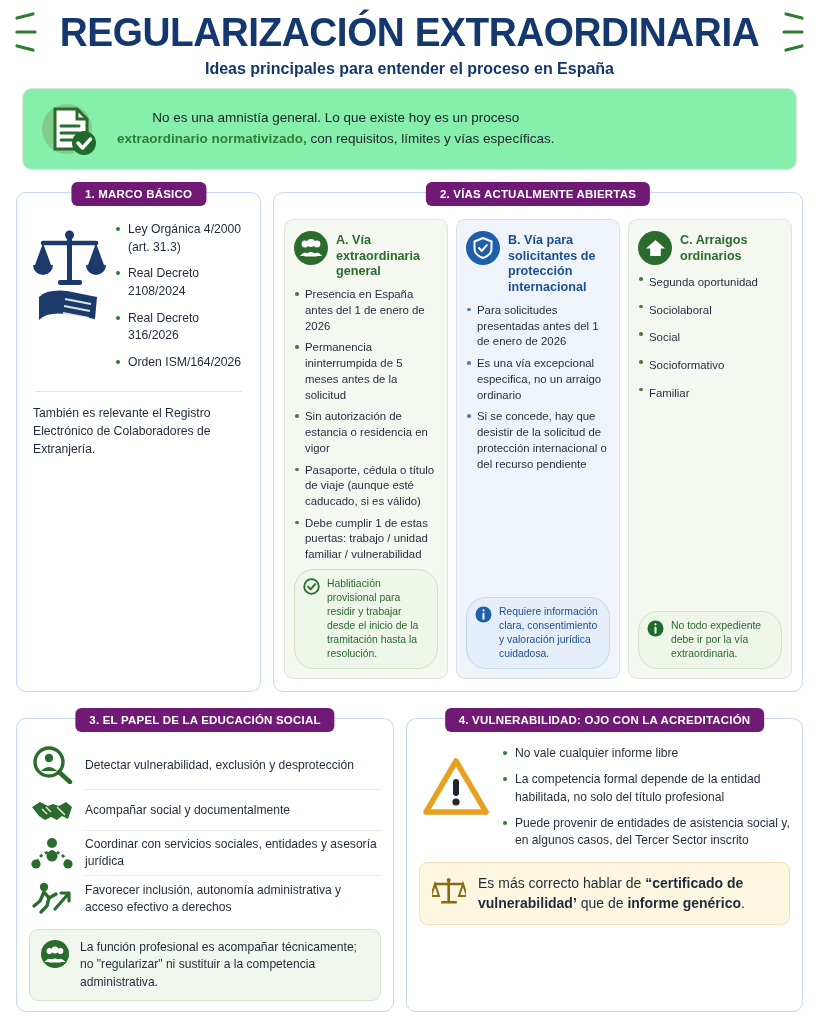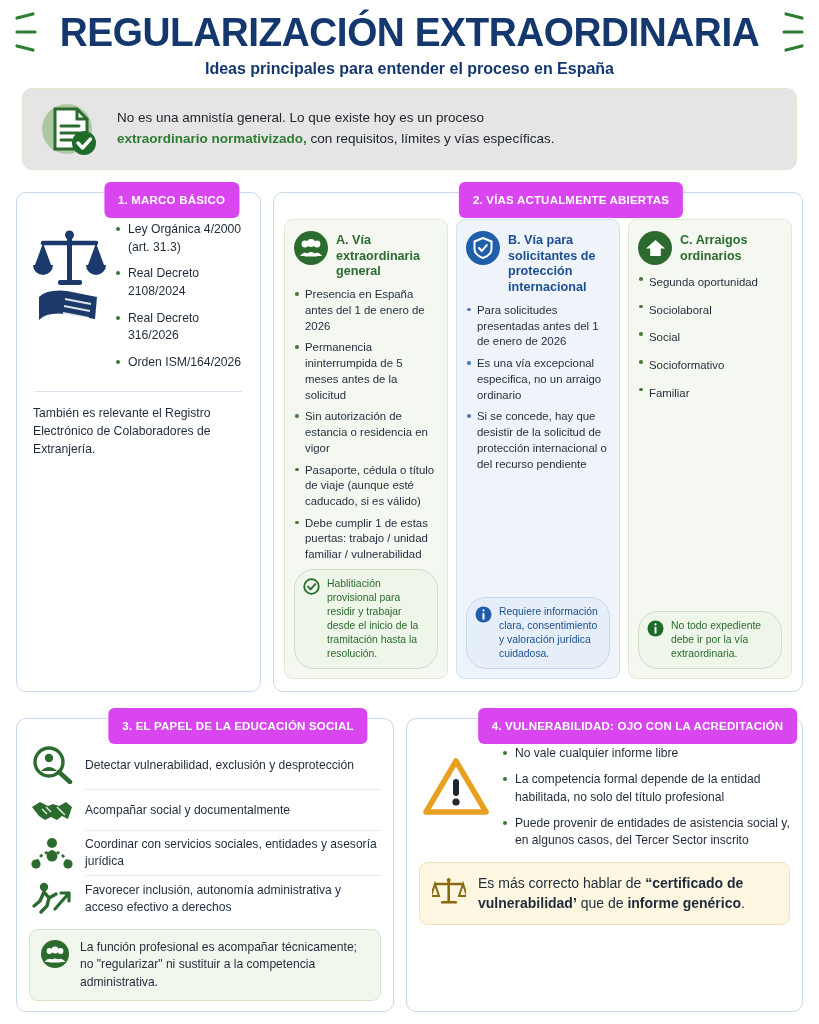--- a/index.html
+++ b/index.html
@@ -26,37 +26,38 @@
     color:#14386e; line-height:1.0; white-space:nowrap;
     transform:scaleX(0.97);
   }
   .spark{ width:26px; height:44px; flex:0 0 26px; }
   .hero-sub{
     margin-top:6px; font-size:16px; font-weight:bold; color:#14386e;
   }
 
   .callout-top{
     margin:10px 22px 0 22px;
-    background:#e5e5e5; border:1px solid #dde7d4; border-radius:10px;
+    background:#86efac; border:1px solid #dde7d4; border-radius:10px;
     padding:11px 16px; display:flex; align-items:center; gap:16px;
     min-height:68px;
+    text-align:center;
   }
   .callout-top .txt{ font-size:13.5px; line-height:1.55; color:#20262e; }
   .callout-top .txt b{ color:#2e7d32; }
 
   
   .sec{
     position:relative;
     border:1px solid #c9d8ea; border-radius:10px;
     background:#ffffff;
   }
   .badge{
     position:absolute; top:-11px; left:50%; transform:translateX(-50%);
-    background:#d946ef; color:#fff; font-size:11.5px; font-weight:bold;
-    letter-spacing:.2px; padding:12px 14px; border-radius:6px; white-space:nowrap;margin-left:33px;
+    background:#701a75; color:#fff; font-size:11.5px; font-weight:bold;
+    letter-spacing:.2px; padding:6px 14px; border-radius:6px; white-space:nowrap;
   }
 
   
   .row-1{ display:flex; gap:12px; margin:22px 16px 0 16px; align-items:stretch; }
   .sec1{ width:245px; flex:0 0 245px; padding:24px 14px 12px 14px; }
   .sec2{ flex:1; padding:26px 10px 12px 10px; }
 
   .law-wrap{ display:flex; gap:6px; align-items:flex-start; padding-top:4px; }
   .law-icons{ width:78px; flex:0 0 78px; padding-top:4px; }
   .law-list{ list-style:none; font-size:12.2px; line-height:1.45; }

